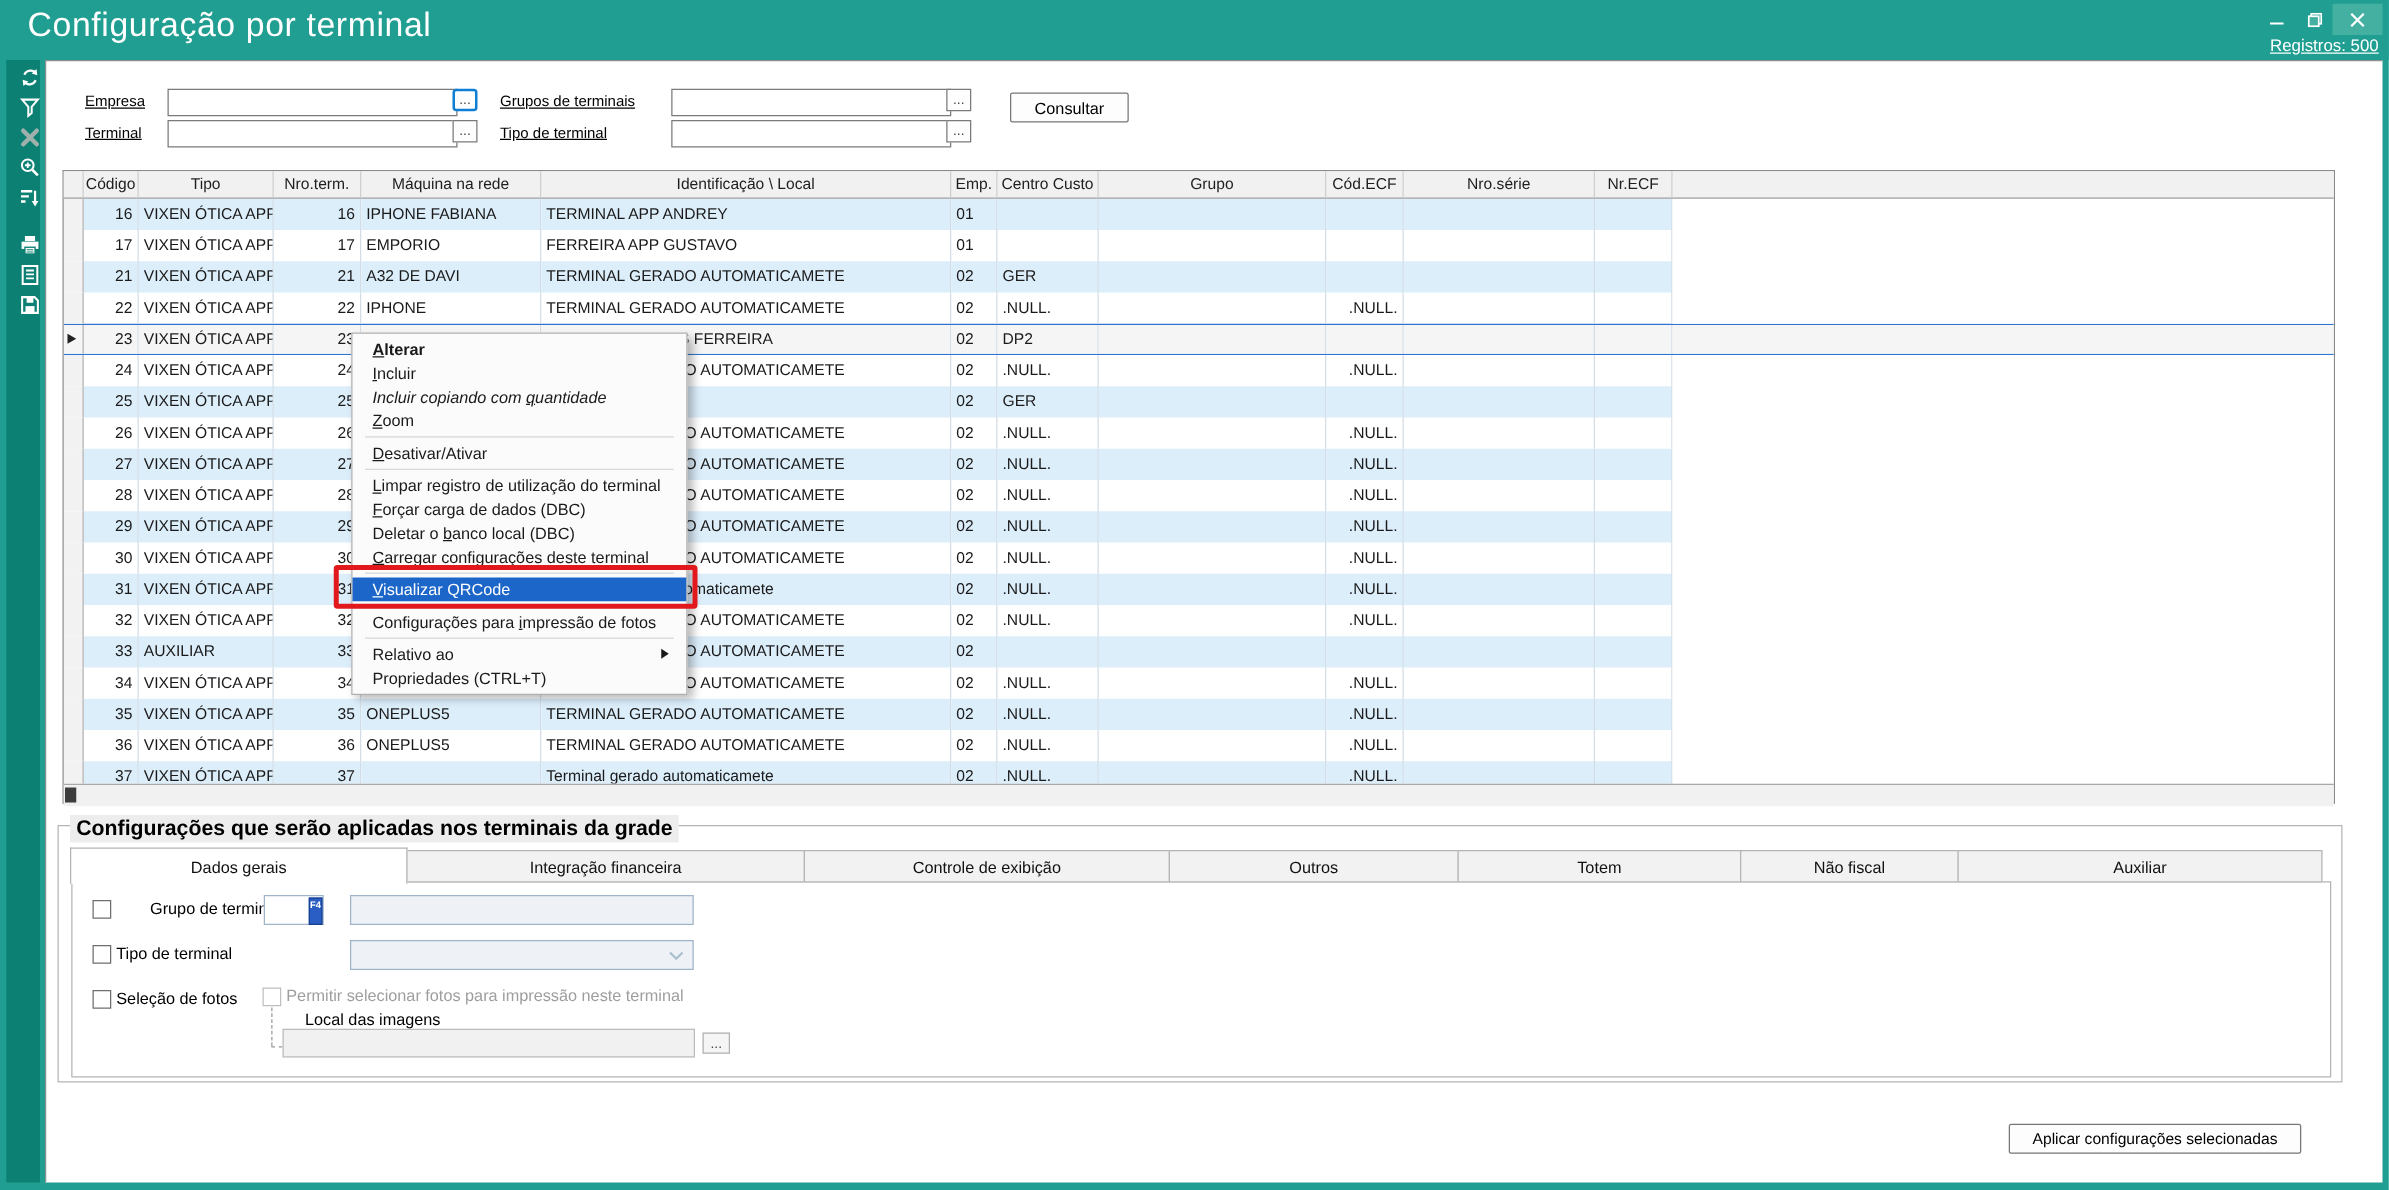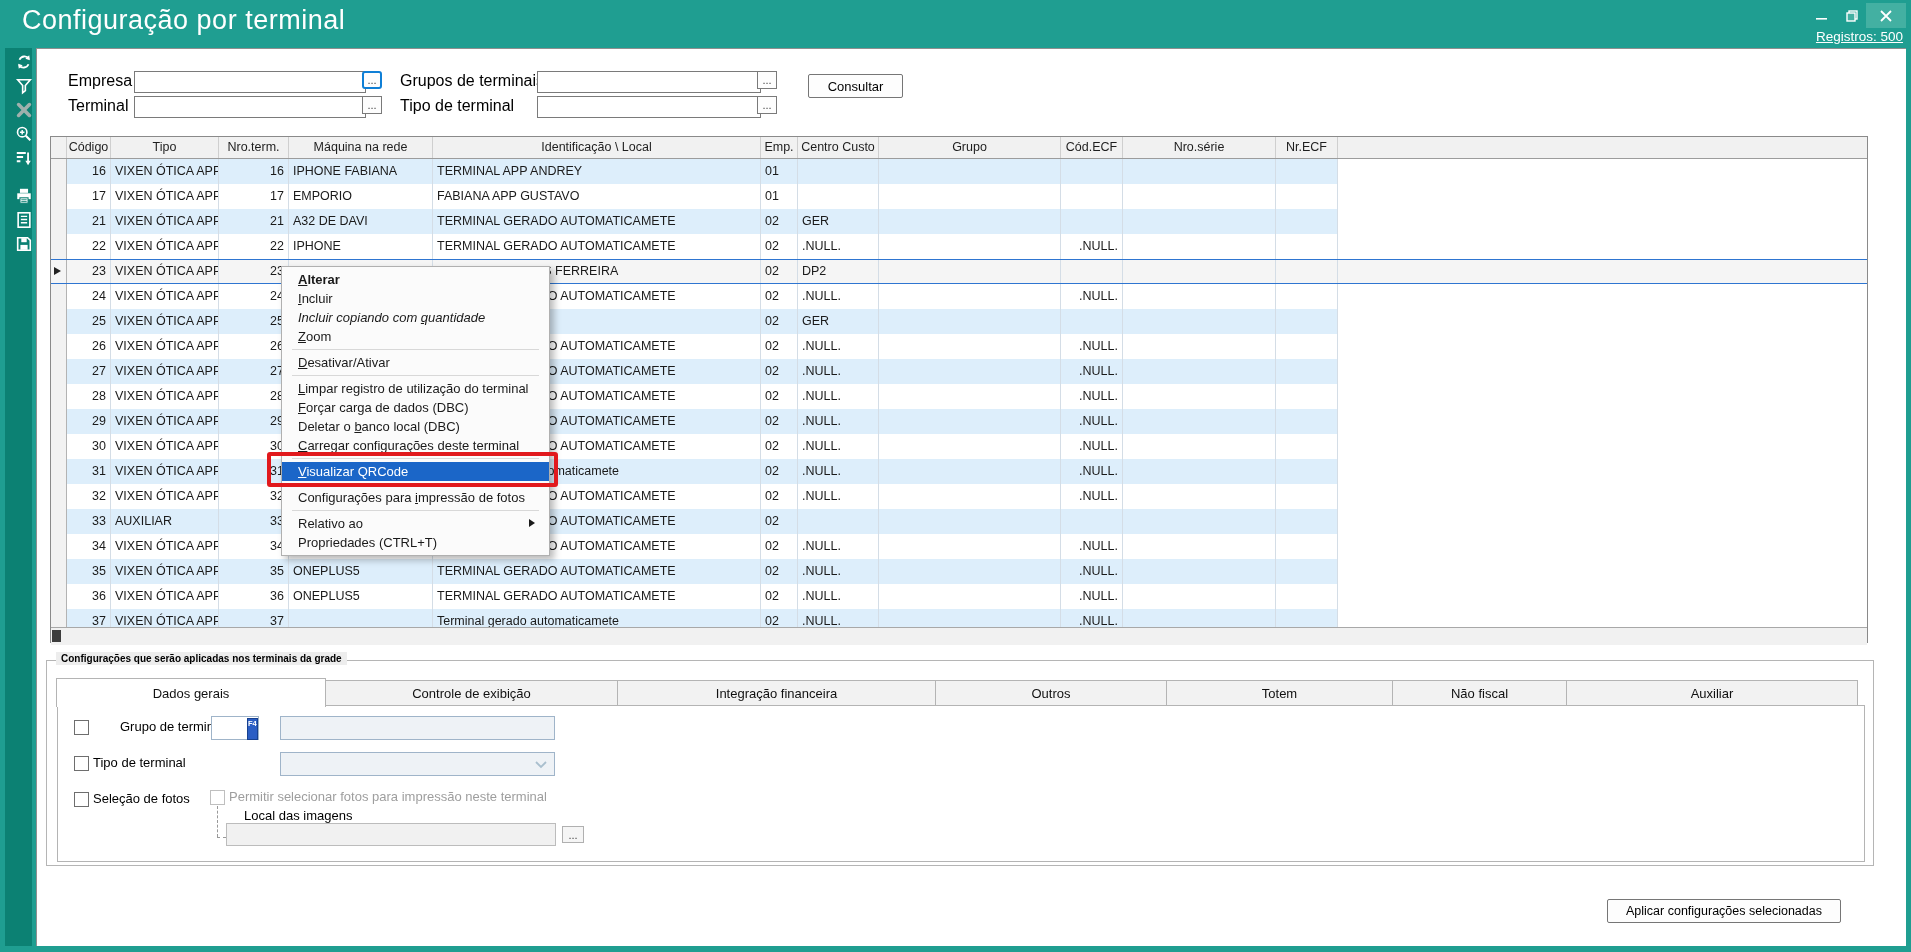--- a/index.html
+++ b/index.html
@@ -17,21 +17,21 @@
   .registros{right:8px;top:29px;color:#fff;font-size:13.5px;font-weight:normal;text-decoration:underline;}
 
   
   .sidebar{left:5px;top:48px;width:27px;height:898px;background:#0c8173;}
   .side-ic{left:9px;width:20px;height:20px;display:flex;align-items:center;justify-content:center;}
 
   
   .panel{left:36px;top:48px;width:1869px;height:897px;background:#fff;border-top:1px solid #8f8f8f;border-left:1px solid #8f8f8f;}
 
   
-  .flabel{font-size:16px;color:#000;line-height:20px;}
+  .flabel{font-size:12px;color:#000;line-height:20px;text-decoration:underline;}
   .edit{background:#fff;border:1px solid #7a7a7a;}
   .browse{background:#fdfdfd;border:1px solid #7a7a7a;font-size:11px;color:#444;text-align:center;line-height:17px;}
   .browse.focused{border:2px solid #0f7fd6;border-radius:3px;line-height:15px;}
   .pushbtn{background:#fdfdfd;border:1px solid #767676;font-size:13px;color:#000;display:flex;align-items:center;justify-content:center;border-radius:2px;}
 
   
   .grid{left:50px;top:136px;width:1818px;height:507px;border:1px solid #8a8a8a;background:#fff;box-sizing:border-box;}
   .grid-row,.grid-head{display:grid;grid-template-columns:16px 44px 108px 70px 144px 328px 37px 81px 182px 62px 153px 62px 1fr;}
   .grid-head{height:21px;background:#f1f1f1;border-bottom:1px solid #9c9c9c;}
   .hc{font-size:12.5px;color:#1e1e1e;text-align:center;line-height:20px;border-right:1px solid #cfcfcf;overflow:hidden;white-space:nowrap;}
@@ -59,21 +59,21 @@
   .mi{height:19px;line-height:19px;font-size:13px;color:#1a1a1a;padding-left:16px;position:relative;white-space:nowrap;}
   .mi.bold{font-weight:bold;}
   .mi.italic{font-style:italic;}
   .mi.hl{background:#1b66c8;color:#fff;}
   .msep{height:1px;background:#d8d8d8;margin:3px 10px;}
   .subarrow{position:absolute;right:14px;top:5px;width:0;height:0;border-left:6px solid #1a1a1a;border-top:4px solid transparent;border-bottom:4px solid transparent;}
   .redbox{left:267px;top:452px;width:291px;height:35px;border:4px solid #e1191d;border-radius:3px;z-index:60;box-sizing:border-box;}
 
   
   .groupbox{left:46px;top:660px;width:1828px;height:206px;border:1px solid #b5b5b5;box-sizing:border-box;}
-  .grouplabel{left:56px;top:652px;font-size:10px;font-weight:bold;background:#ededed;padding:1px 5px;color:#000;}
+  .grouplabel{left:56px;top:652px;font-size:17px;font-weight:bold;background:#ededed;padding:1px 5px;color:#000;}
   .tabpage{left:57px;top:705px;width:1808px;height:157px;background:#fff;border:1px solid #b4b4b4;box-sizing:border-box;}
   .tabs{left:57px;top:678px;height:28px;display:flex;z-index:5;}
   .tab{box-sizing:border-box;background:#f2f2f2;border:1px solid #b4b4b4;margin-left:-1px;height:26px;margin-top:2px;
        font-size:13px;display:flex;align-items:center;justify-content:center;color:#111;}
   .tab.selected{background:#fff;height:29px;margin-top:0;border-bottom:none;z-index:6;}
   .cb{width:13px;height:13px;border:1px solid #6e6e6e;background:#fff;box-sizing:content-box;}
   .cb.disabled{border-color:#bfbfbf;}
   .cblabel{font-size:13px;color:#000;line-height:16px;}
   .cblabel.disabled{color:#9e9e9e;}
   .smalledit{background:#fff;border:1px solid #9fb4c9;box-sizing:border-box;}
@@ -217,21 +217,21 @@
         <div class="c"></div>
         <div class="c"></div>
         <div class="c fill"></div>
       </div>
       <div class="grid-row row-odd">
         <div class="c sel"></div>
         <div class="c ar">17</div>
         <div class="c">VIXEN ÓTICA APP</div>
         <div class="c ar">17</div>
         <div class="c">EMPORIO</div>
-        <div class="c">FABIANA APP GUSTAVO</div>
+        <div class="c">FERREIRA APP GUSTAVO</div>
         <div class="c">01</div>
         <div class="c"></div>
         <div class="c"></div>
         <div class="c ar"></div>
         <div class="c"></div>
         <div class="c"></div>
         <div class="c fill"></div>
       </div>
       <div class="grid-row row-even">
         <div class="c sel"></div>
@@ -517,22 +517,22 @@
     <div class="mi">Propriedades (CTRL+T)</div>
   </div>
 <div class="abs redbox"></div>
 
 <div class="abs groupbox"></div>
 <div class="abs grouplabel">Configurações que serão aplicadas nos terminais da grade</div>
 
 <div class="abs tabpage"></div>
 <div class="abs tabs" id="tab-strip">
     <div class="tab selected" style="width: 270px;">Dados gerais</div>
+    <div class="tab" style="width: 319px;">Integração financeira</div>
     <div class="tab" style="width: 293px;">Controle de exibição</div>
-    <div class="tab" style="width: 319px;">Integração financeira</div>
     <div class="tab" style="width: 232px;">Outros</div>
     <div class="tab" style="width: 227px;">Totem</div>
     <div class="tab" style="width: 175px;">Não fiscal</div>
     <div class="tab" style="width: 292px;">Auxiliar</div>
   </div>
 
 <div class="abs cb" style="left:74px;top:720px;"></div>
 <div class="abs cblabel" style="left:93px;top:719px;margin-left:27px;">Grupo de terminal</div>
 <input class="abs smalledit" style="left: 211px; top: 716px; width: 48px; height: 24px;" value="">
 <div class="abs f4badge" style="left:247px;top:718px;height:19px;">F4</div>

